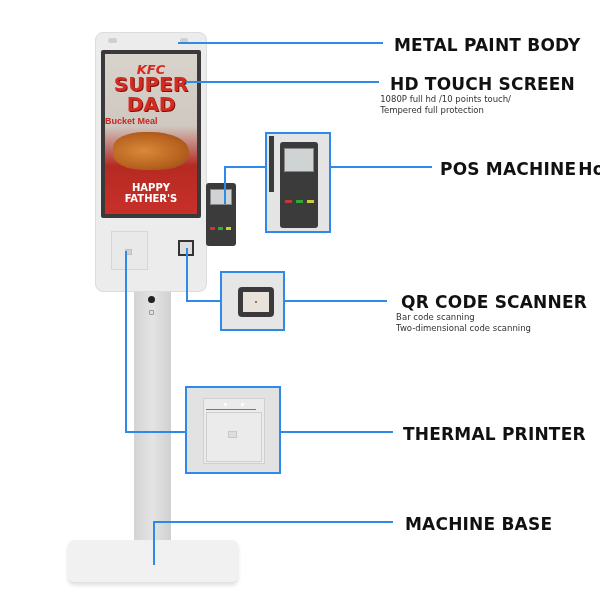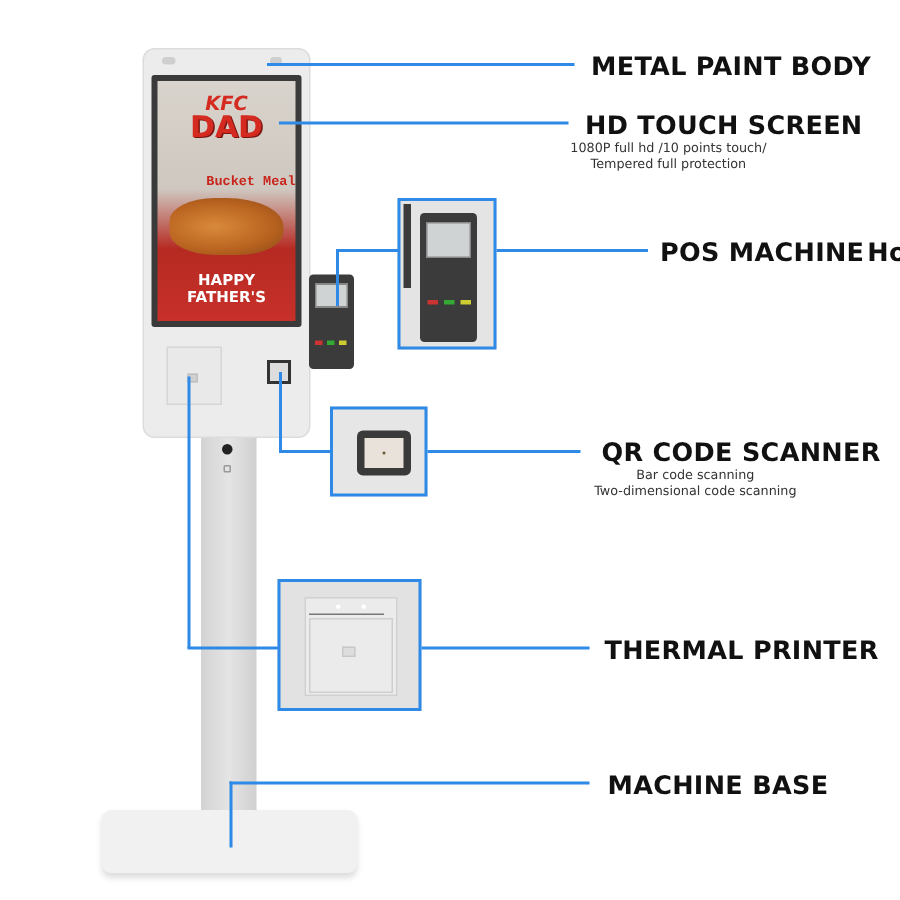--- a/index.html
+++ b/index.html
@@ -2,28 +2,28 @@
 <html><head>
 <meta charset="utf-8">
 <style>
   *{box-sizing:border-box;margin:0;padding:0}
   body{width:600px;height:600px;background:#ffffff;position:relative;overflow:hidden;font-family:"DejaVu Sans","Liberation Sans",sans-serif}
   .abs{position:absolute}
   .line{position:absolute;background:#2e8ae6}
   .hl{height:2px}
   .vl{width:2px}
   .label{position:absolute;font-weight:bold;color:#111;font-size:17px;letter-spacing:0.2px;white-space:nowrap}
-  .sub{position:absolute;font-size:8.5px;color:#333;text-align:center;white-space:nowrap;line-height:11px}
+  .sub{position:absolute;font-size:8.5px;color:#333;text-align:left;white-space:nowrap;line-height:11px}
   
   .kiosk-body{left:95px;top:32px;width:112px;height:260px;background:#ececec;border-radius:8px;border:1px solid #dcdcdc}
   .screen{left:101px;top:50px;width:100px;height:168px;background:#3a3a3a;border-radius:2px}
   .screen-inner{position:absolute;left:4px;top:4px;width:92px;height:160px;background:linear-gradient(#d8d3cc 0%,#cfc8c0 45%,#b52a22 70%,#c8302a 100%);overflow:hidden}
   .kfc{position:absolute;top:8px;width:100%;text-align:center;color:#d42a20;font-weight:bold;font-style:italic;font-size:13px}
   .super{position:absolute;top:20px;width:100%;text-align:center;color:#d42a20;font-weight:bold;font-size:20px;line-height:20px;font-family:"DejaVu Sans",sans-serif;text-shadow:1px 1px 0 #7a1510}
-  .bucket{position:absolute;top:62px;width:100%;text-align:right;color:#c8261d;font-weight:bold;font-family:Liberation Mono, monospace;font-size:9px}
+  .bucket{position:absolute;top:62px;width:100%;text-align:left;color:#c8261d;font-weight:bold;font-family:Liberation Sans, sans-serif;font-size:9px}
   .chicken{position:absolute;left:8px;top:78px;width:76px;height:38px;background:radial-gradient(ellipse at 40% 50%,#d98a3a 0%,#b8621f 60%,#8a4a1a 100%);border-radius:40% 50% 40% 40%}
   .happy{position:absolute;top:128px;width:100%;text-align:center;color:#fff;font-weight:bold;font-size:10px;line-height:11px}
   .cam{left:108px;top:38px;width:9px;height:5px;background:#cfcfcf;border-radius:3px}
   .cam2{left:180px;top:38px;width:8px;height:5px;background:#cfcfcf;border-radius:3px}
   .printer-small{left:111px;top:231px;width:37px;height:39px;border:1px solid #d6d6d6;background:#e9e9e9}
   .scanner-small{left:178px;top:240px;width:16px;height:16px;border:2px solid #333;background:#ddd}
   .pole{left:134px;top:292px;width:37px;height:250px;background:linear-gradient(90deg,#d3d3d3,#e4e4e4 50%,#d0d0d0)}
   .base{left:68px;top:540px;width:170px;height:42px;background:#f1f1f1;border-radius:6px;box-shadow:0 3px 4px #ddd}
   .box{position:absolute;border:2px solid #2e8ae6;background:#e6e6e6}
   .pos-device{position:absolute;background:#3b3b3b;border-radius:3px}
@@ -37,20 +37,21 @@
 <body>
 
 <div class="abs kiosk-body"></div>
 <div class="abs cam"></div>
 <div class="abs cam2"></div>
 
 <div class="abs screen">
   <div class="screen-inner">
     <div class="kfc">KFC</div>
     <div class="super">
+      <div>SUPER</div>
       <div>DAD</div>
     </div>
     <div class="bucket">Bucket Meal</div>
     <div class="chicken"></div>
     <div class="happy">
       <div>HAPPY</div>
       <div>FATHER'S</div>
     </div>
   </div>
 </div>

